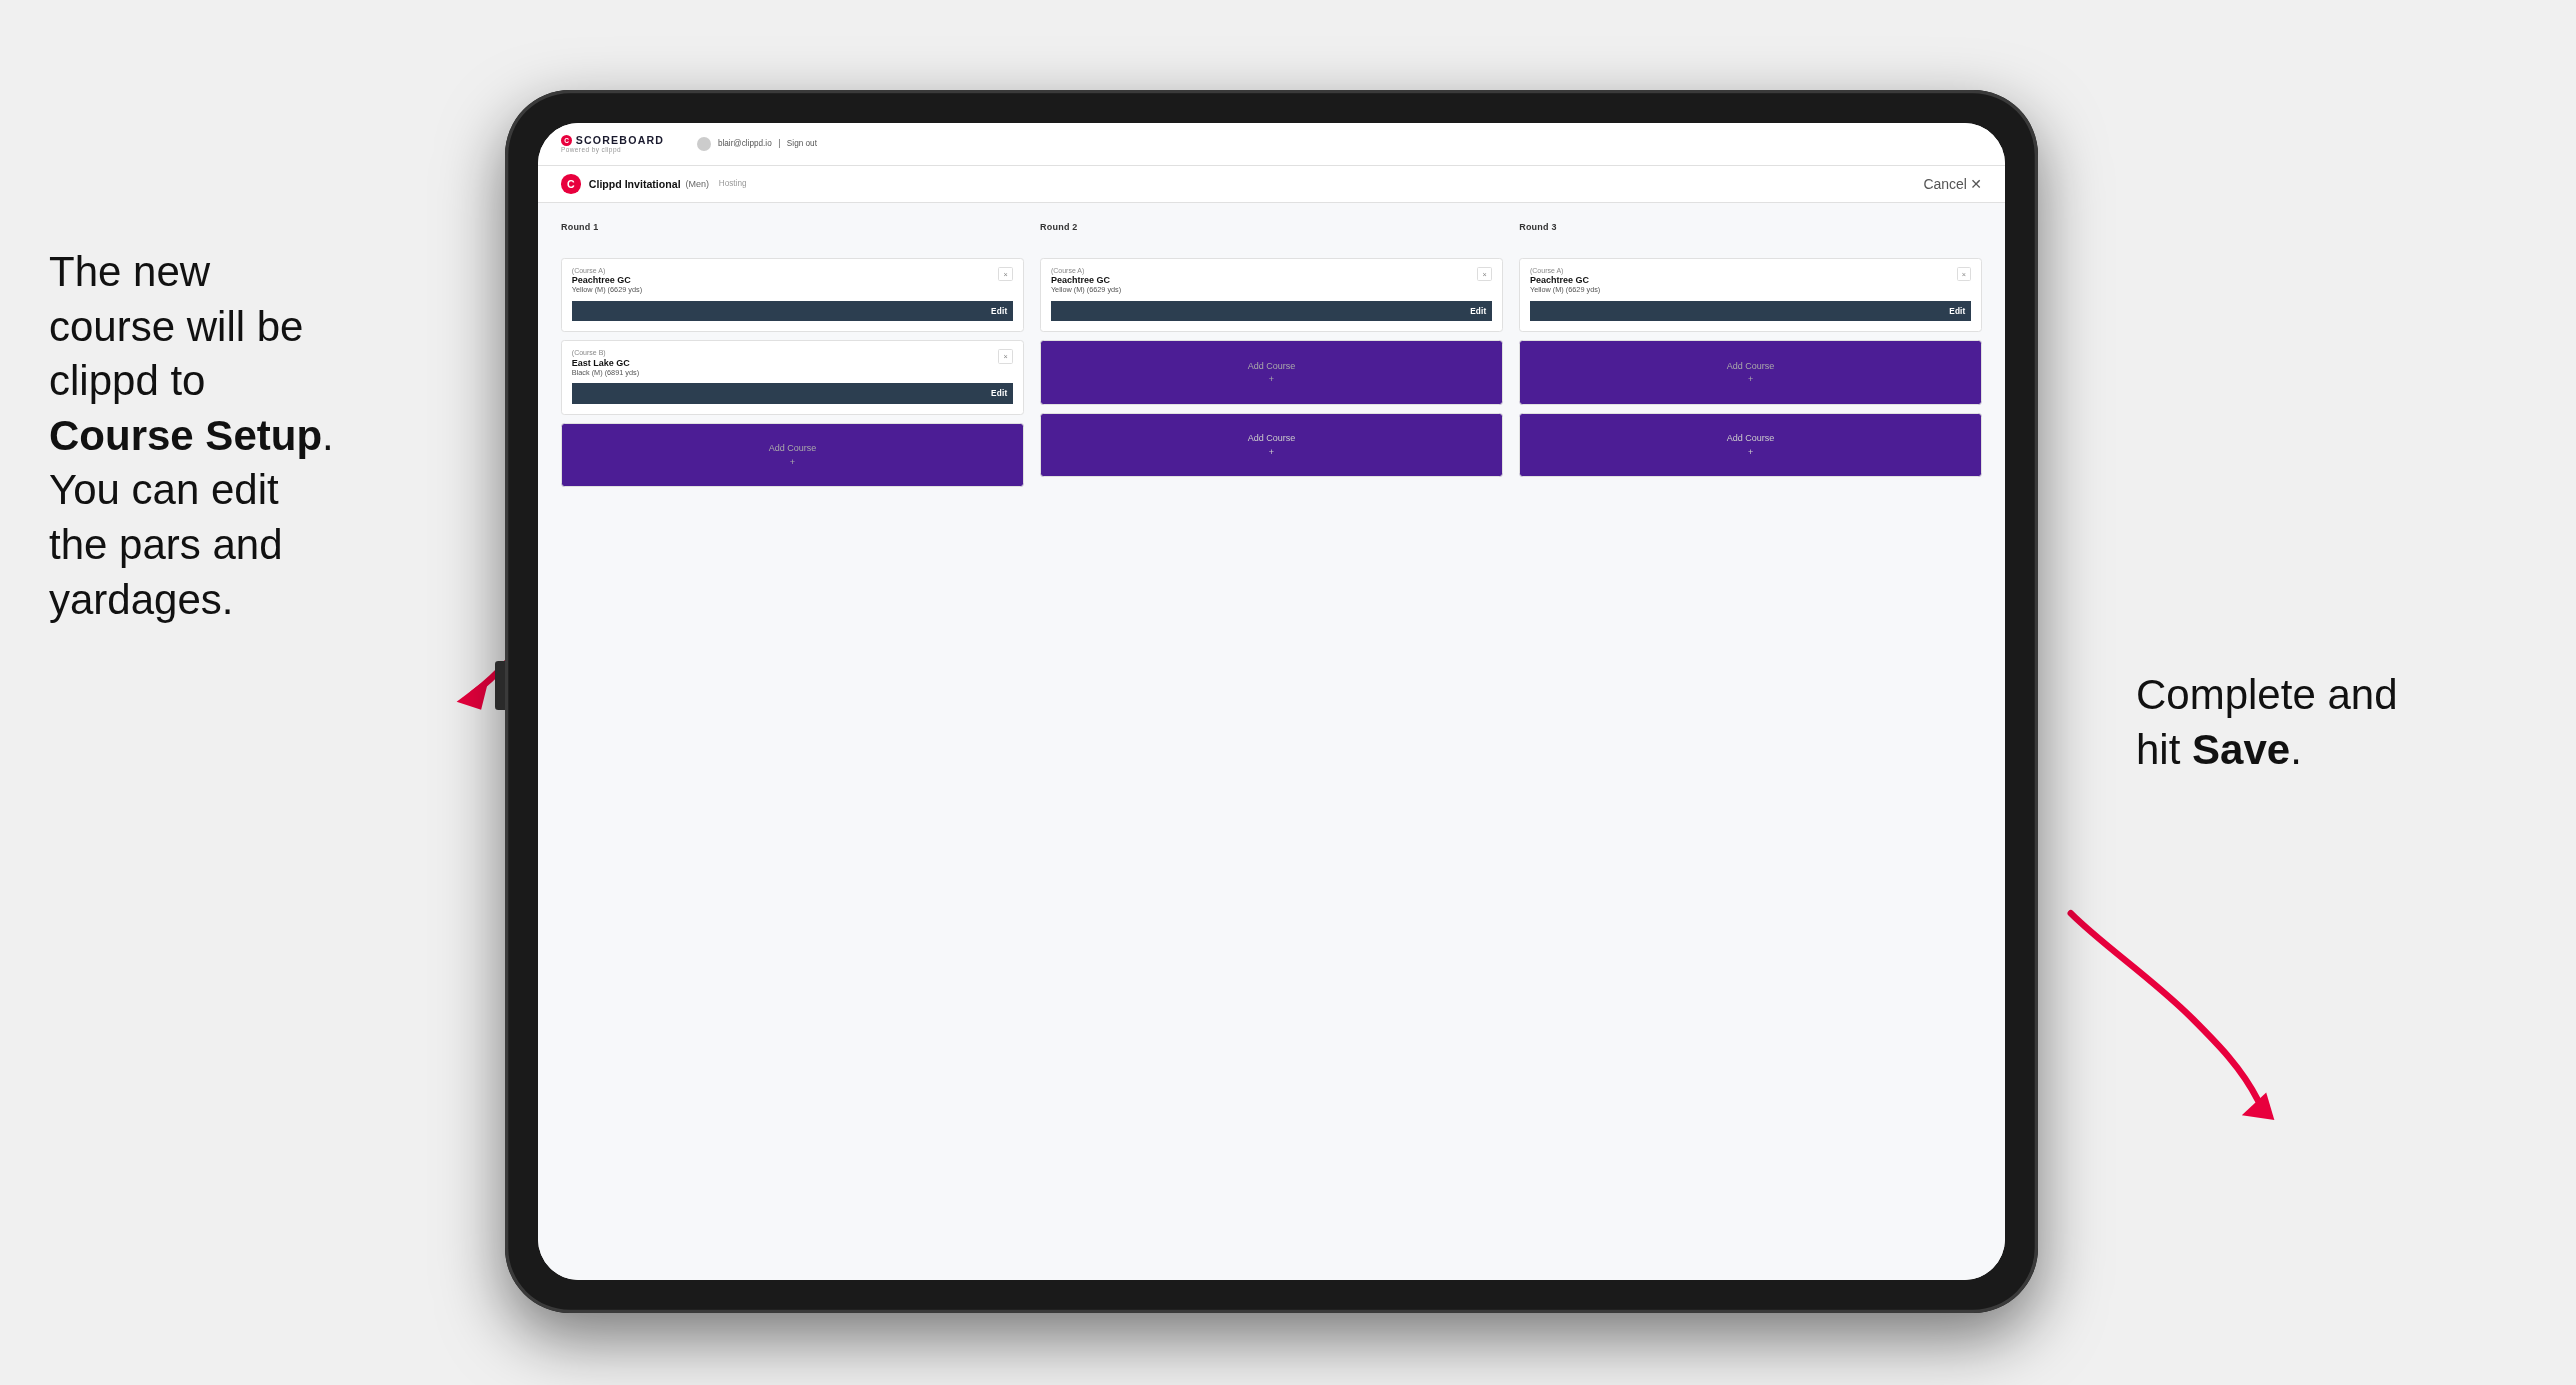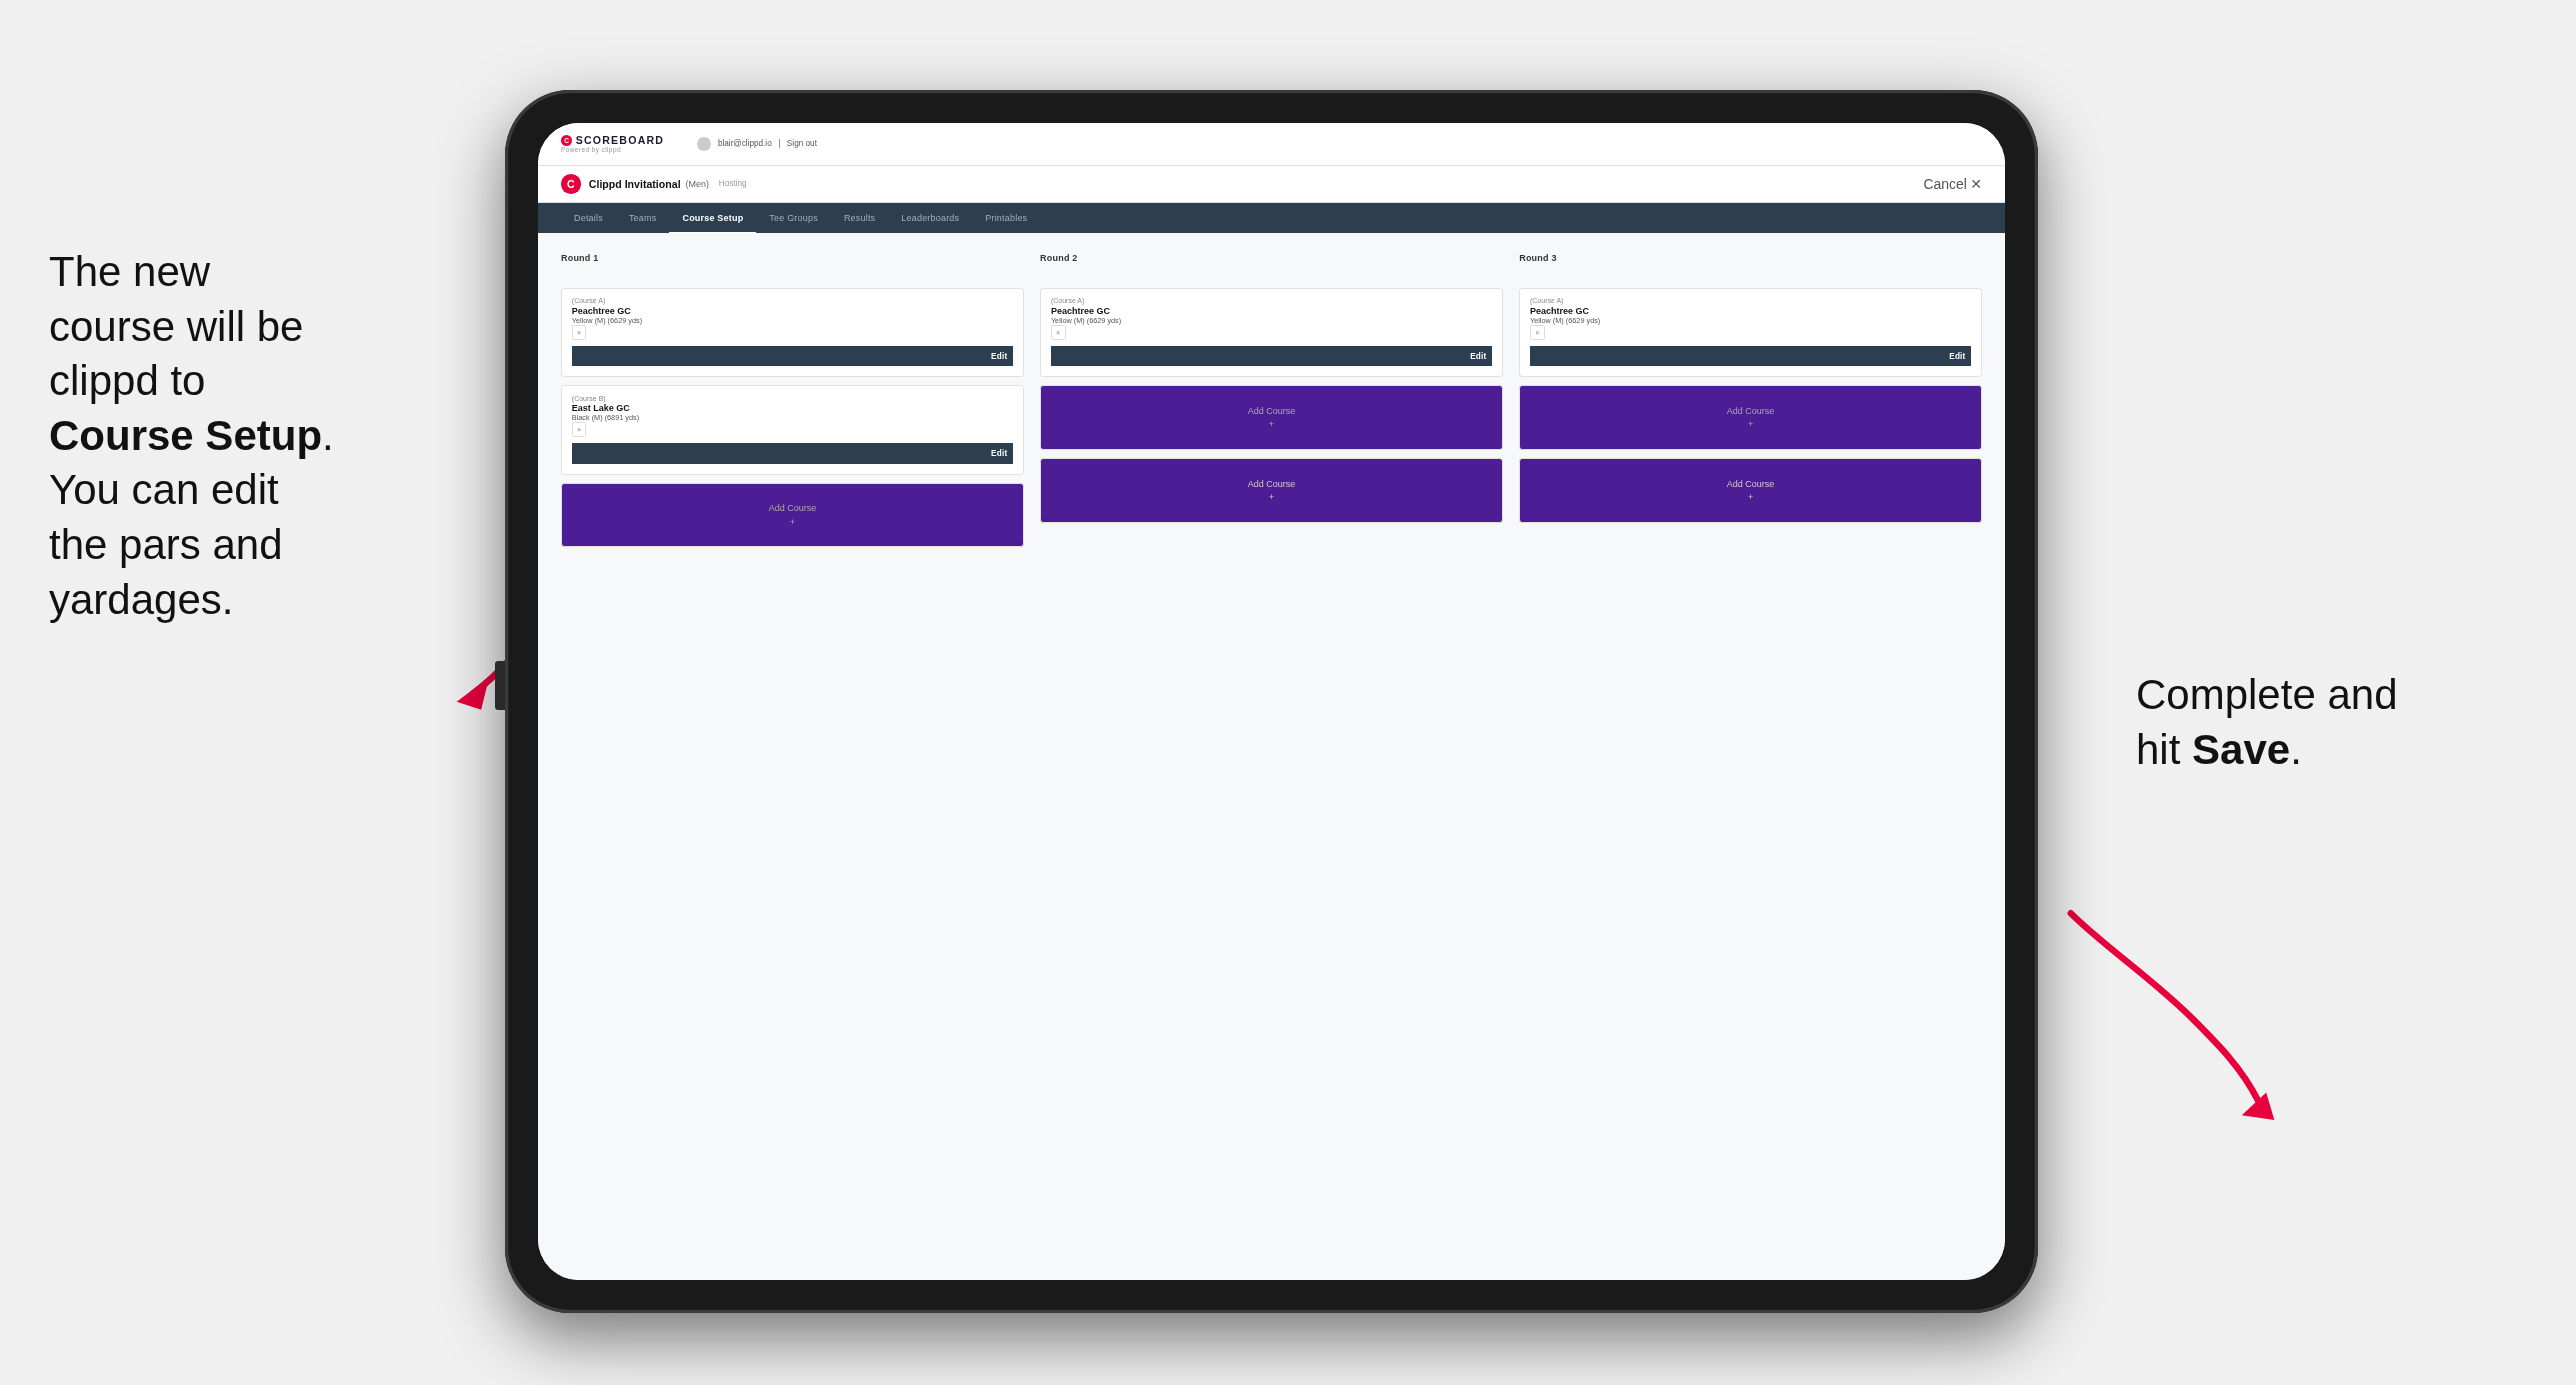--- a/index.html
+++ b/index.html
@@ -263,21 +263,20 @@
       border-radius: 3.3px;
       padding: 8.2px 9.8px 9.8px;
       position: relative;
     }
 
     .course-card-header {
       display: flex;
       justify-content: space-between;
       align-items: flex-start;
       margin-bottom: 3.3px;
-      flex-direction: column;
     }
 
     .course-label {
       font-size: 7px;
       color: #888;
       margin-bottom: 1.6px;
     }
     .course-name {
       font-size: 9px;
       font-weight: 700;
@@ -396,29 +395,20 @@
       <div class="tournament-c-logo">C</div>
       <span class="tournament-name">Clippd Invitational</span>
       <span class="tournament-gender">(Men)</span>
       <span class="tournament-status">Hosting</span>
       <div class="tournament-cancel">
         <span>Cancel</span>
         <span>✕</span>
       </div>
     </div>
 
-    <div class="tab-bar">
-      <div class="tab-item">Details</div>
-      <div class="tab-item">Teams</div>
-      <div class="tab-item active">Course Setup</div>
-      <div class="tab-item">Tee Groups</div>
-      <div class="tab-item">Results</div>
-      <div class="tab-item">Leaderboards</div>
-      <div class="tab-item">Printables</div>
-    </div>
 
     <div class="main-content">
       <div class="rounds-grid">
 
         <div class="round-column">
           <div class="round-label">Round 1</div>
 
           <div class="course-card">
             <div class="course-card-header">
               <div>

